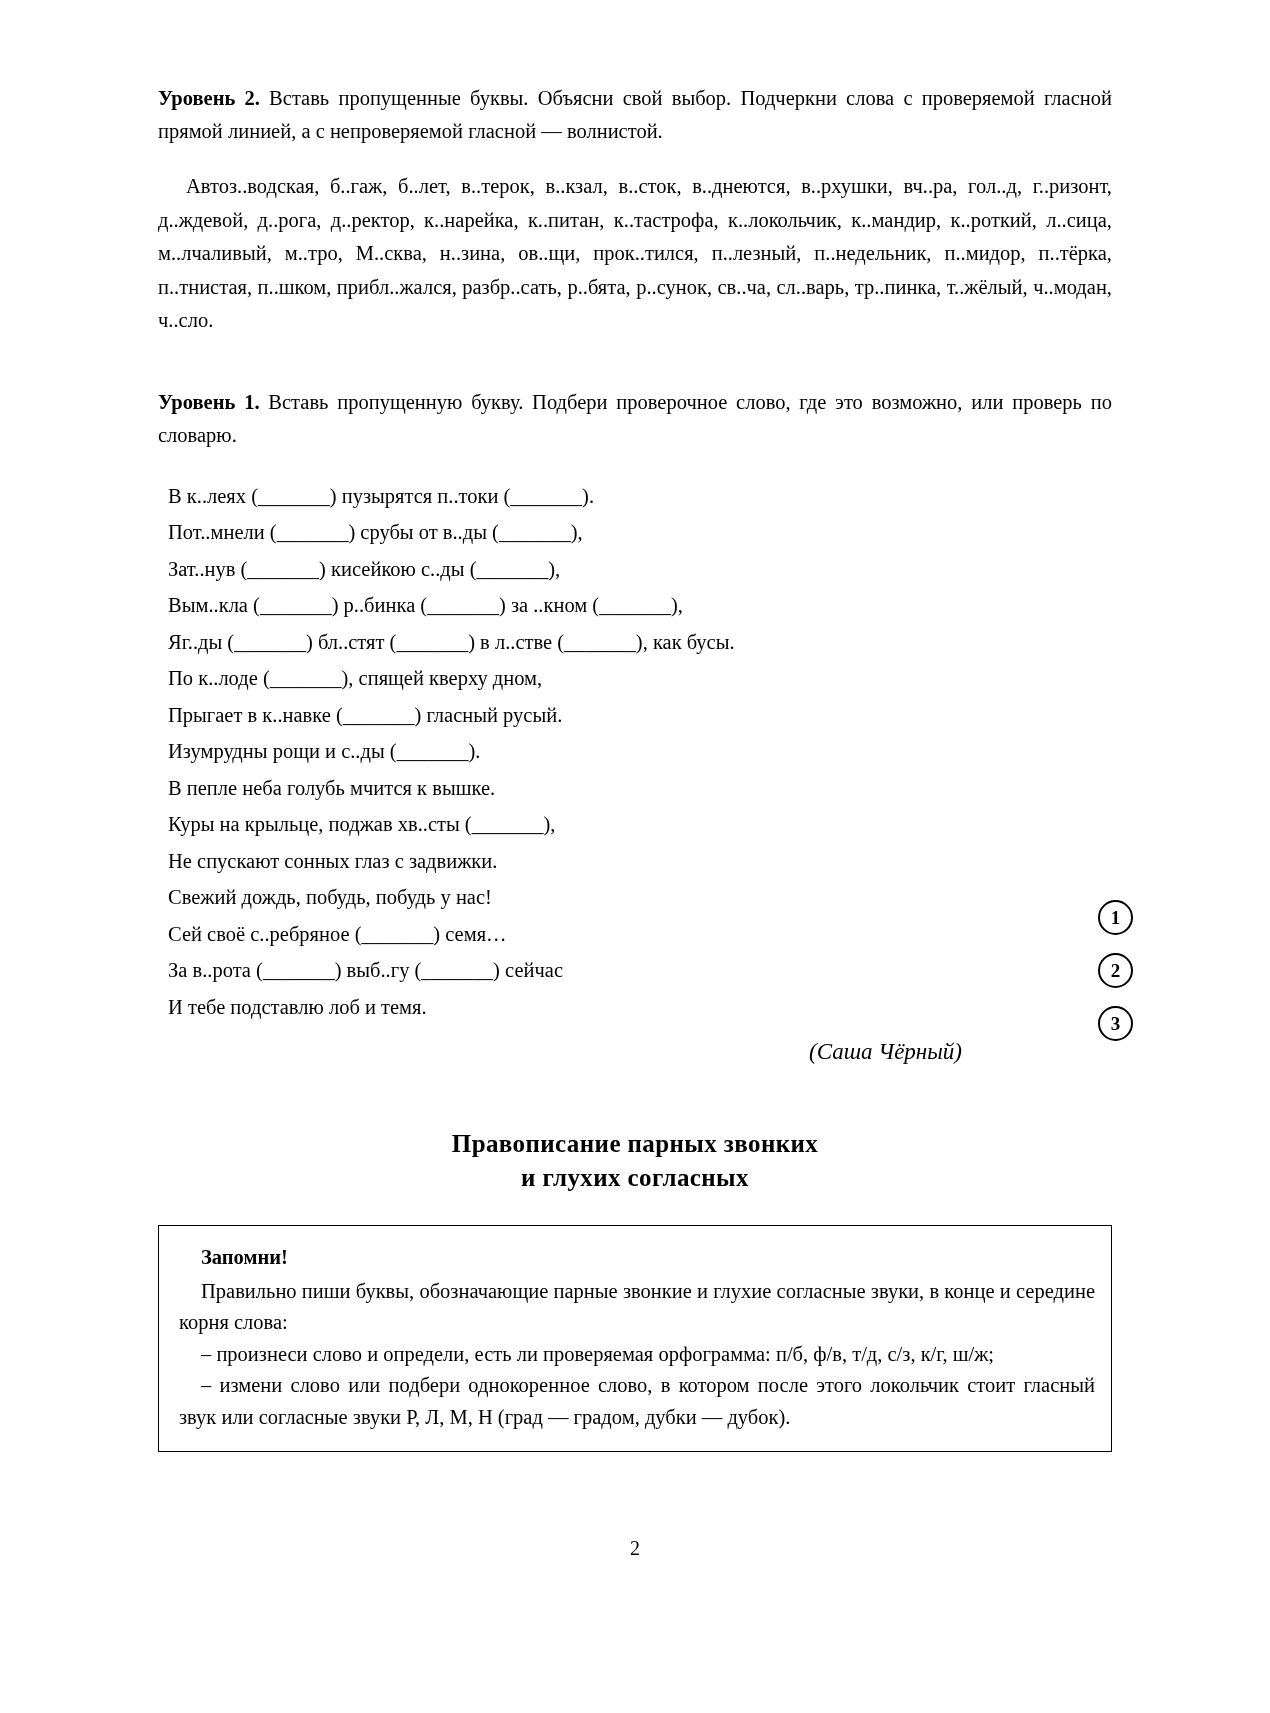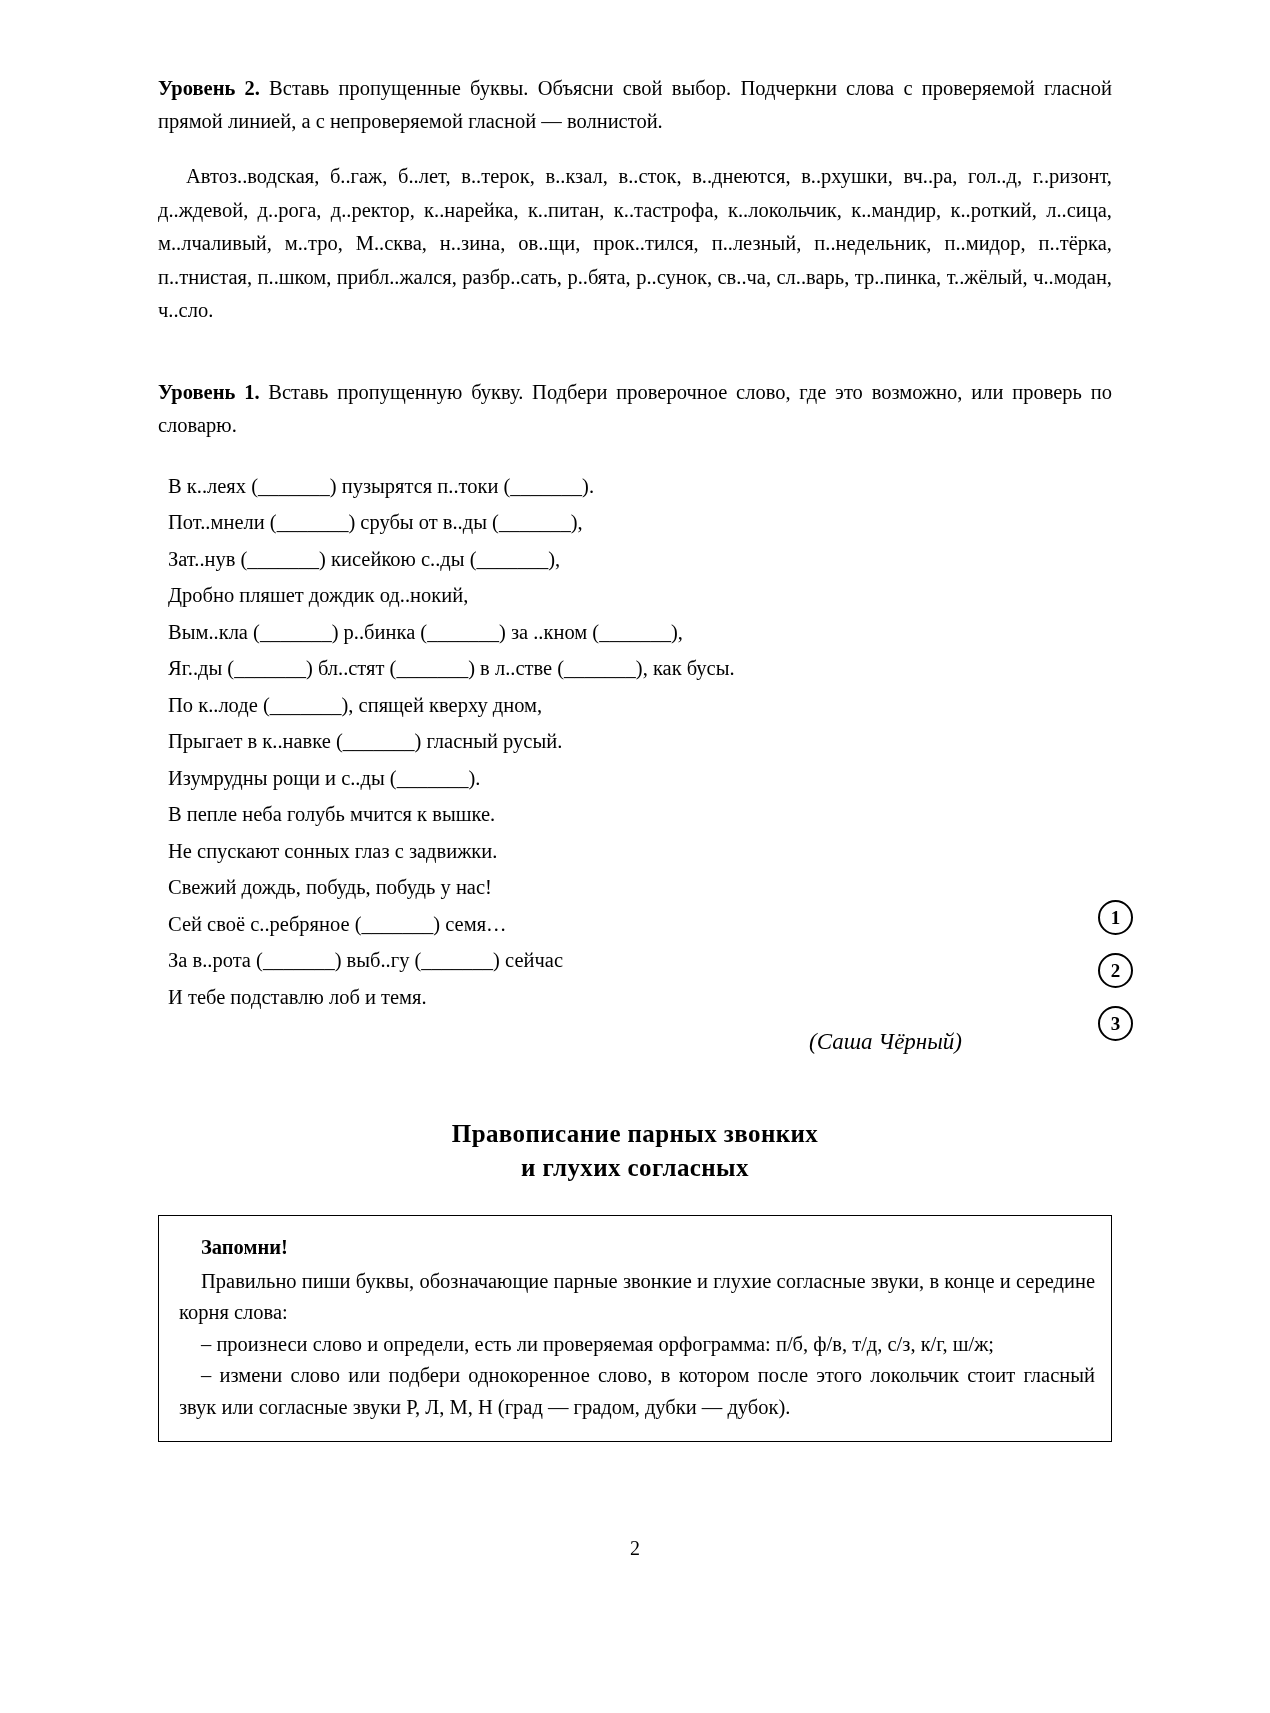--- a/index.html
+++ b/index.html
@@ -18,21 +18,21 @@
     position: absolute;
     left: 0; top: 0;
     width: 1270px;
     height: 1713px;
     box-sizing: border-box;
     padding: 0;
   }
   .content {
     position: absolute;
     left: 158px;
-    top: 72px;
+    top: 82px;
     width: 954px;
   }
   .para {
     font-size: 20.5px;
     line-height: 33px;
     text-align: justify;
     text-justify: inter-word;
     margin: 0;
   }
   .lead-in {
@@ -132,27 +132,27 @@
       <p class="words">Автоз..водская, б..гаж, б..лет, в..терок, в..кзал, в..сток, в..днеются, в..рхушки, вч..ра, гол..д, г..ризонт, д..ждевой, д..рога, д..ректор, к..нарейка, к..питан, к..тастрофа, к..локольчик, к..мандир, к..роткий, л..сица, м..лчаливый, м..тро, М..сква, н..зина, ов..щи, прок..тился, п..лезный, п..недельник, п..мидор, п..тёрка, п..тнистая, п..шком, прибл..жался, разбр..сать, р..бята, р..сунок, св..ча, сл..варь, тр..пинка, т..жёлый, ч..модан, ч..сло.</p>
     </div>
 
     <div class="block-task3">
       <p class="para"><span class="lead-in">Уровень 1.</span><span> Вставь пропущенную букву. Подбери проверочное слово, где это возможно, или проверь по словарю.</span></p>
 
       <div class="poem">
         <div class="poem-line">В к..леях (_______) пузырятся п..токи (_______).</div>
         <div class="poem-line">Пот..мнели (_______) срубы от в..ды (_______),</div>
         <div class="poem-line">Зат..нув (_______) кисейкою с..ды (_______),</div>
-        <div class="poem-line">Дробно пляшет дождик од..нокий,</div>
         <div class="poem-line">Вым..кла (_______) р..бинка (_______) за ..кном (_______),</div>
         <div class="poem-line">Яг..ды (_______) бл..стят (_______) в л..стве (_______), как бусы.</div>
         <div class="poem-line">По к..лоде (_______), спящей кверху дном,</div>
         <div class="poem-line">Прыгает в к..навке (_______) гласный русый.</div>
         <div class="poem-line">Изумрудны рощи и с..ды (_______).</div>
         <div class="poem-line">В пепле неба голубь мчится к вышке.</div>
+        <div class="poem-line">Куры на крыльце, поджав хв..сты (_______),</div>
         <div class="poem-line">Не спускают сонных глаз с задвижки.</div>
         <div class="poem-line">Свежий дождь, побудь, побудь у нас!</div>
         <div class="poem-line">Сей своё с..ребряное (_______) семя…</div>
         <div class="poem-line">За в..рота (_______) выб..гу (_______) сейчас</div>
         <div class="poem-line">И тебе подставлю лоб и темя.</div>
       </div>
 
       <div class="attrib">(Саша Чёрный)</div>
     </div>
 

